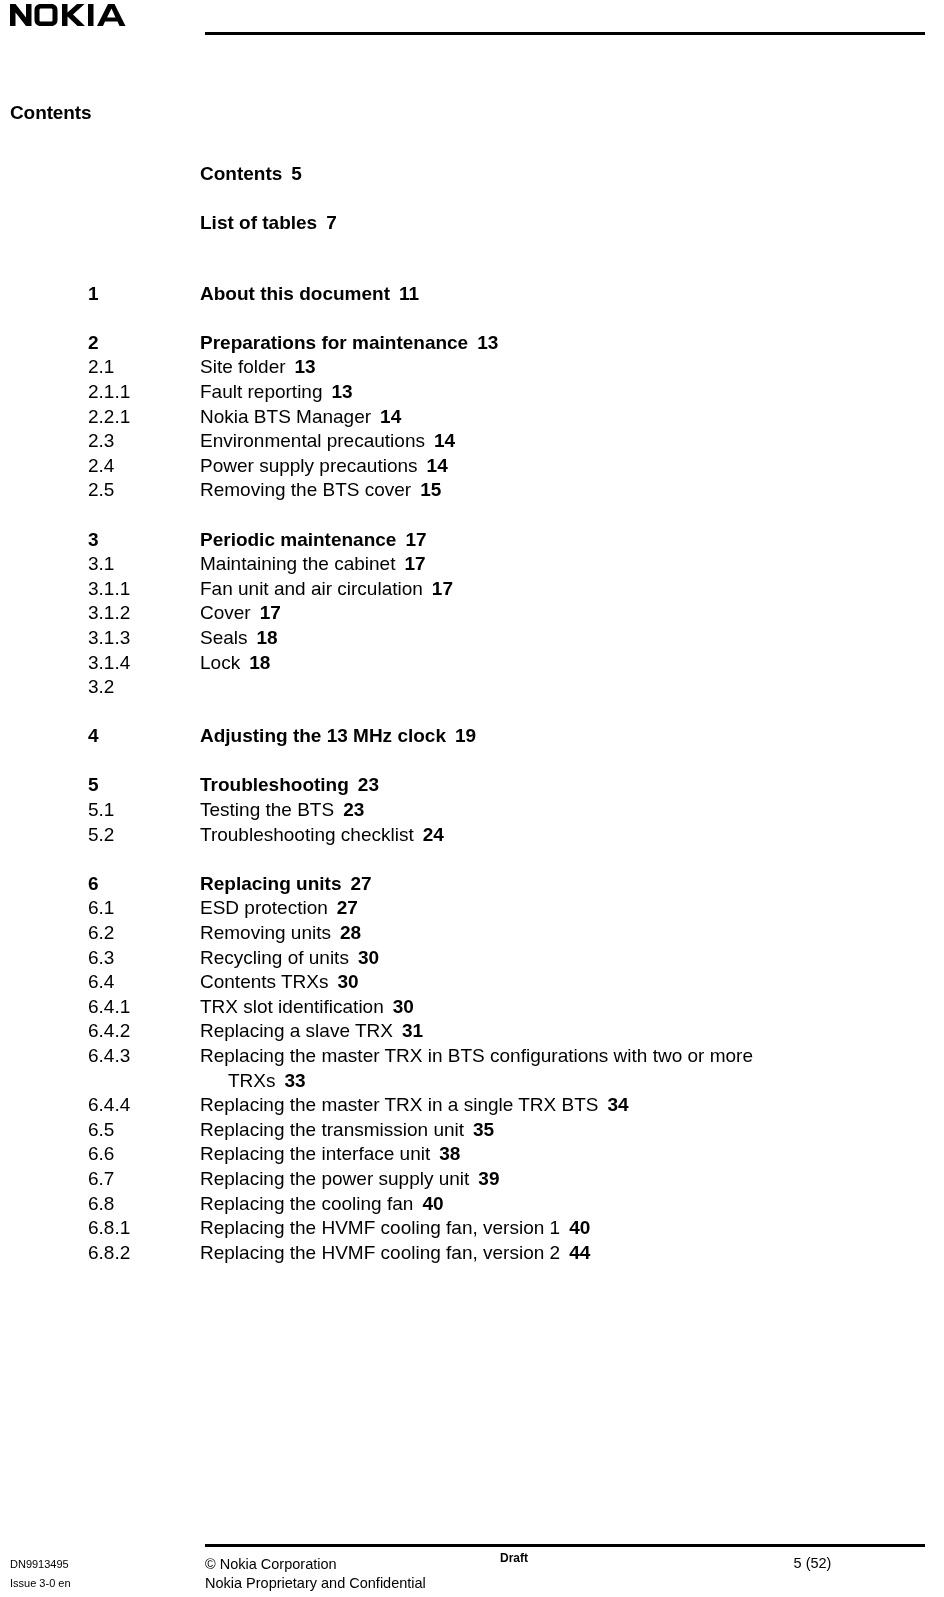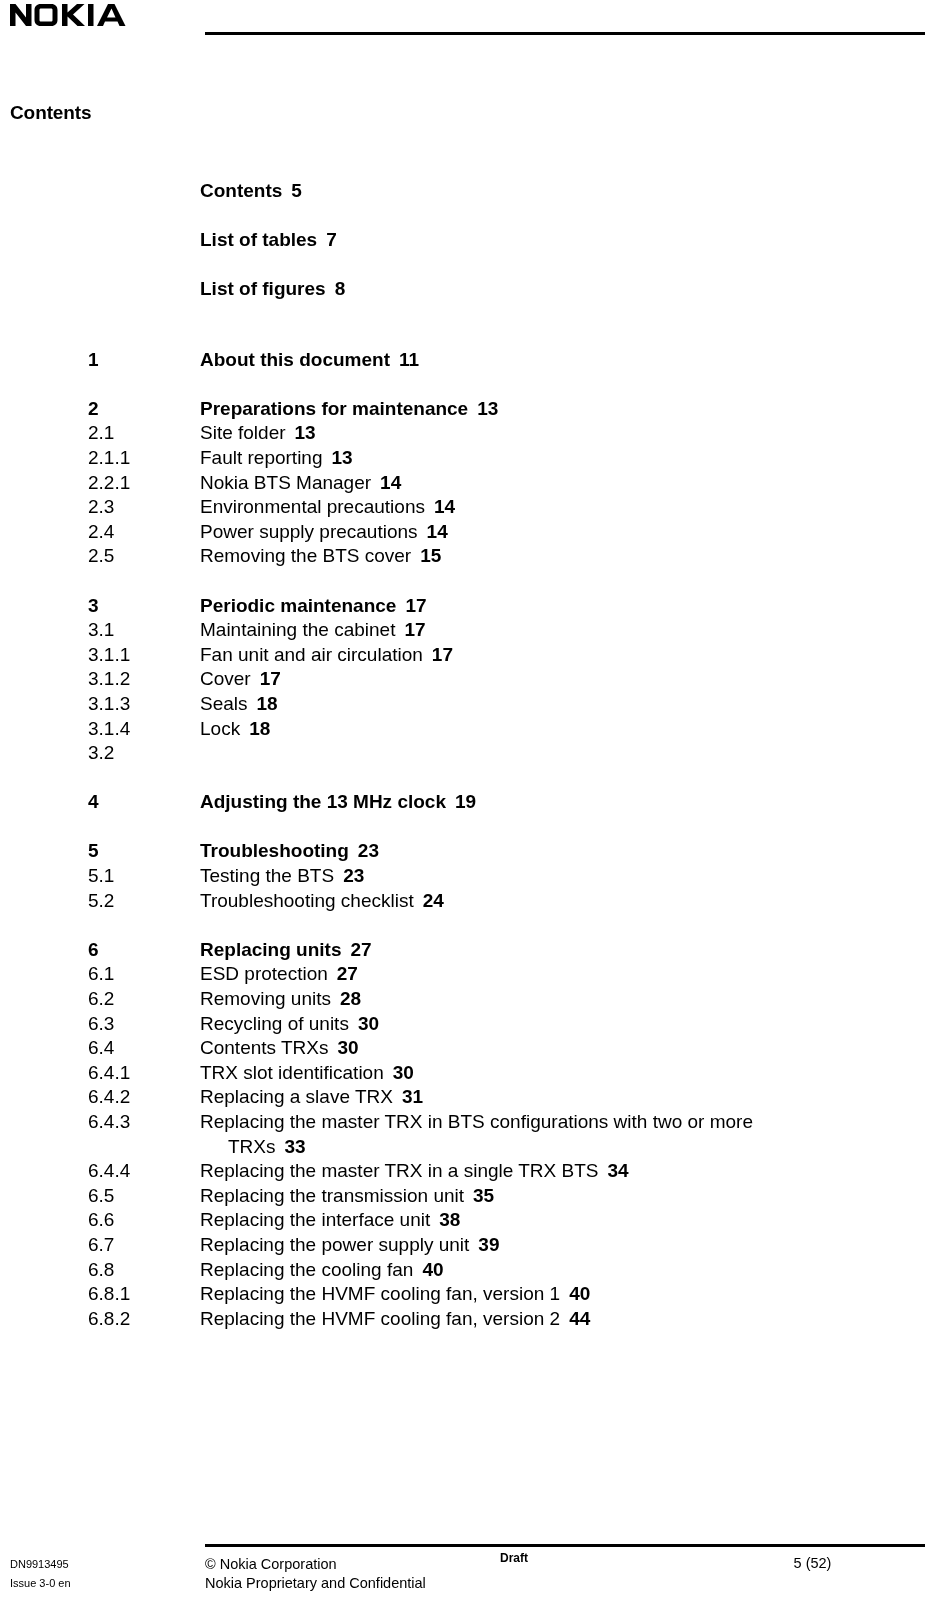--- a/index.html
+++ b/index.html
@@ -48,21 +48,21 @@
     top: 102px;
     font-size: 19px;
     font-weight: bold;
     letter-spacing: -0.1px;
   }
 
   
   .toc {
     position: absolute;
     left: 0;
-    top: 176px;
+    top: 159px;
     width: 944px;
   }
   .toc-row {
     position: relative;
     height: 24.6px;
     line-height: 24.6px;
     font-size: 19px;
     white-space: nowrap;
   }
   .toc-row.front {
@@ -167,23 +167,20 @@
 <div class="page-title">Contents</div>
 
 <div class="toc">
 
   <div class="toc-row front bold">
     <span class="toc-title"><span>Contents</span><span class="toc-page">5</span></span>
   </div>
   <div class="toc-row front bold">
     <span class="toc-title"><span>List of tables</span><span class="toc-page">7</span></span>
   </div>
-  <div class="toc-row front bold">
-    <span class="toc-title"><span>List of figures</span><span class="toc-page">8</span></span>
-  </div>
 
   <div id="toc-groups">
       <div class="toc-row bold chapter-start">
         <span class="toc-num">1</span>
         <span class="toc-title"><span>About this document</span><span class="toc-page">11</span></span>
       </div>
       <div class="toc-row bold chapter-start">
         <span class="toc-num">2</span>
         <span class="toc-title"><span>Preparations for maintenance</span><span class="toc-page">13</span></span>
       </div>

